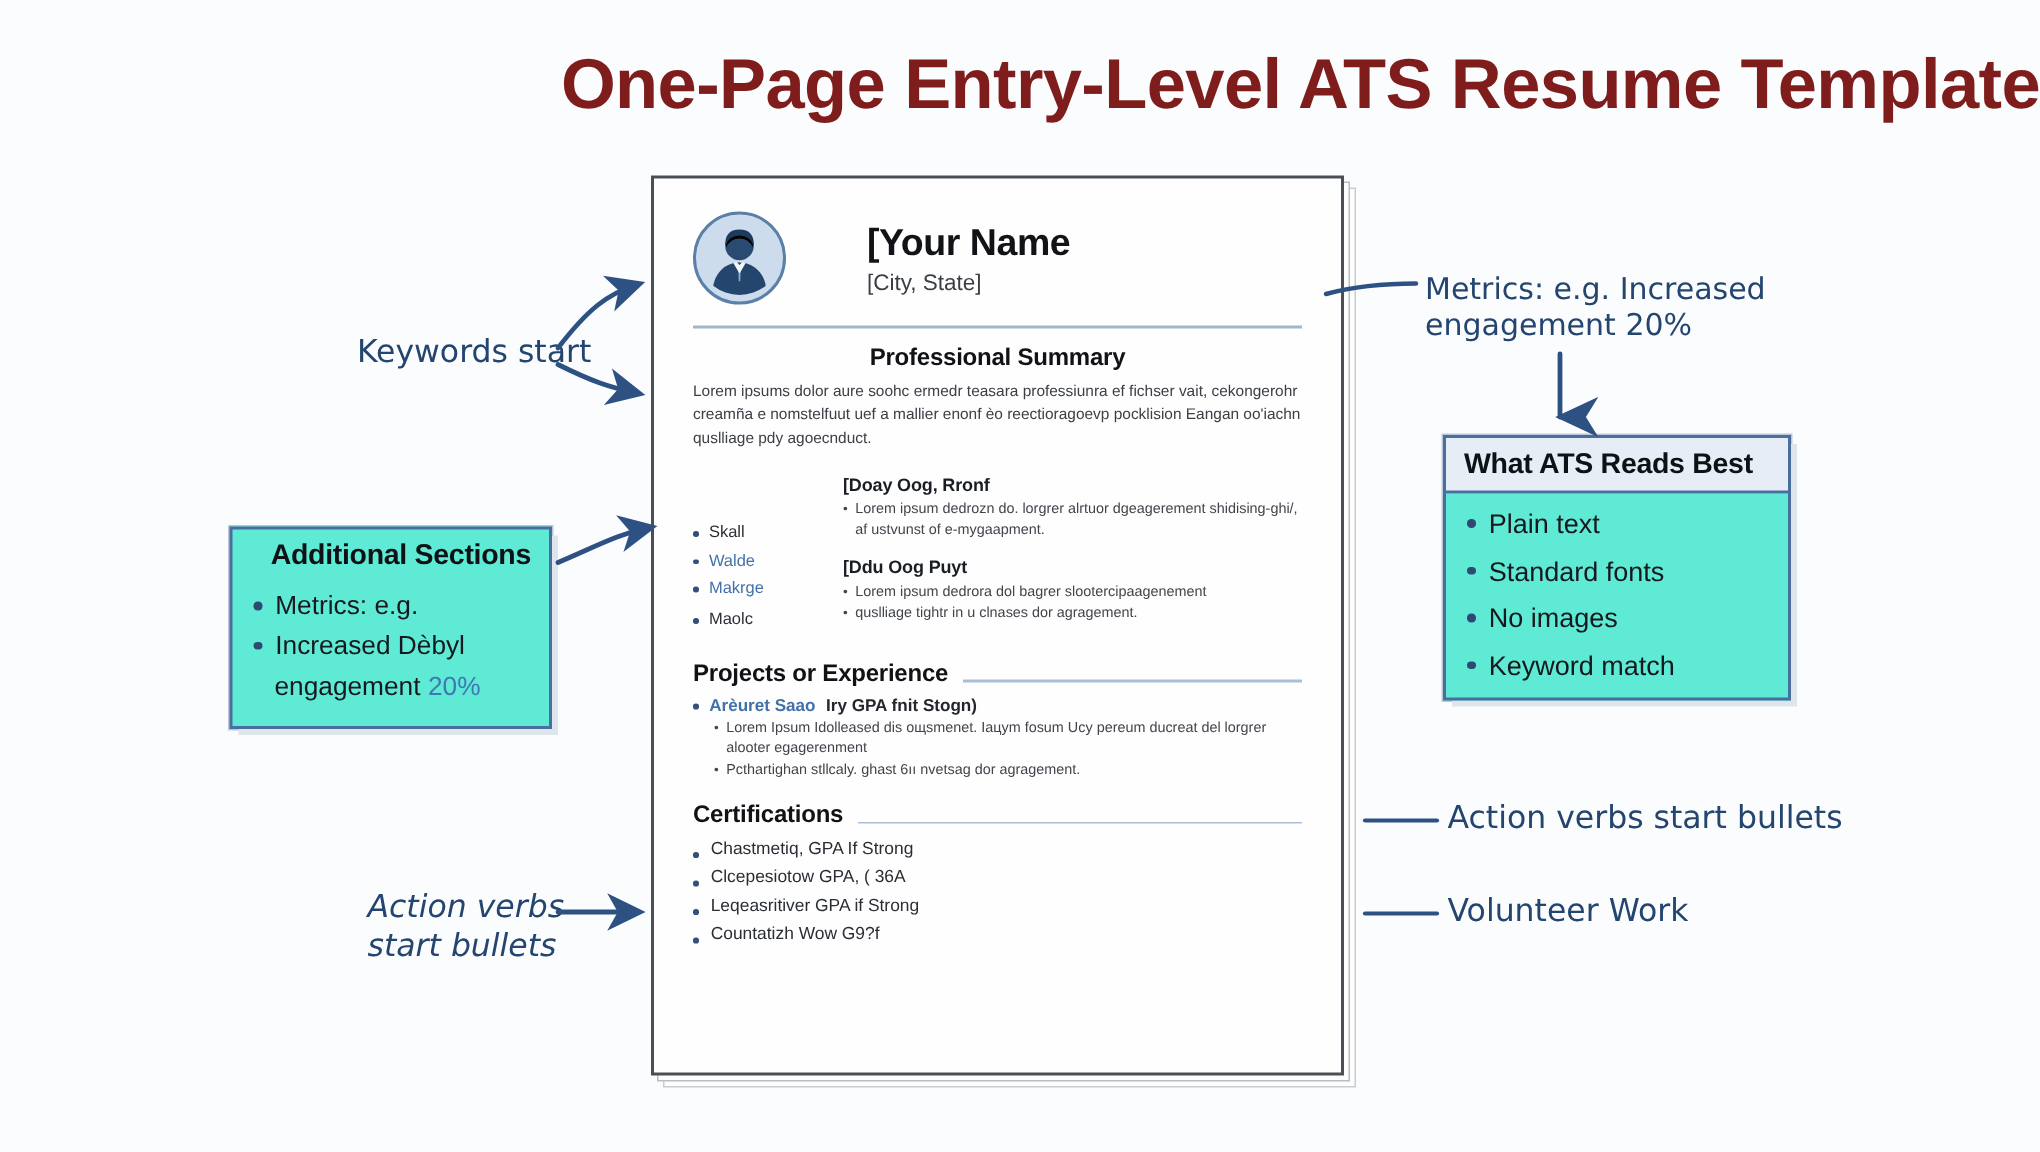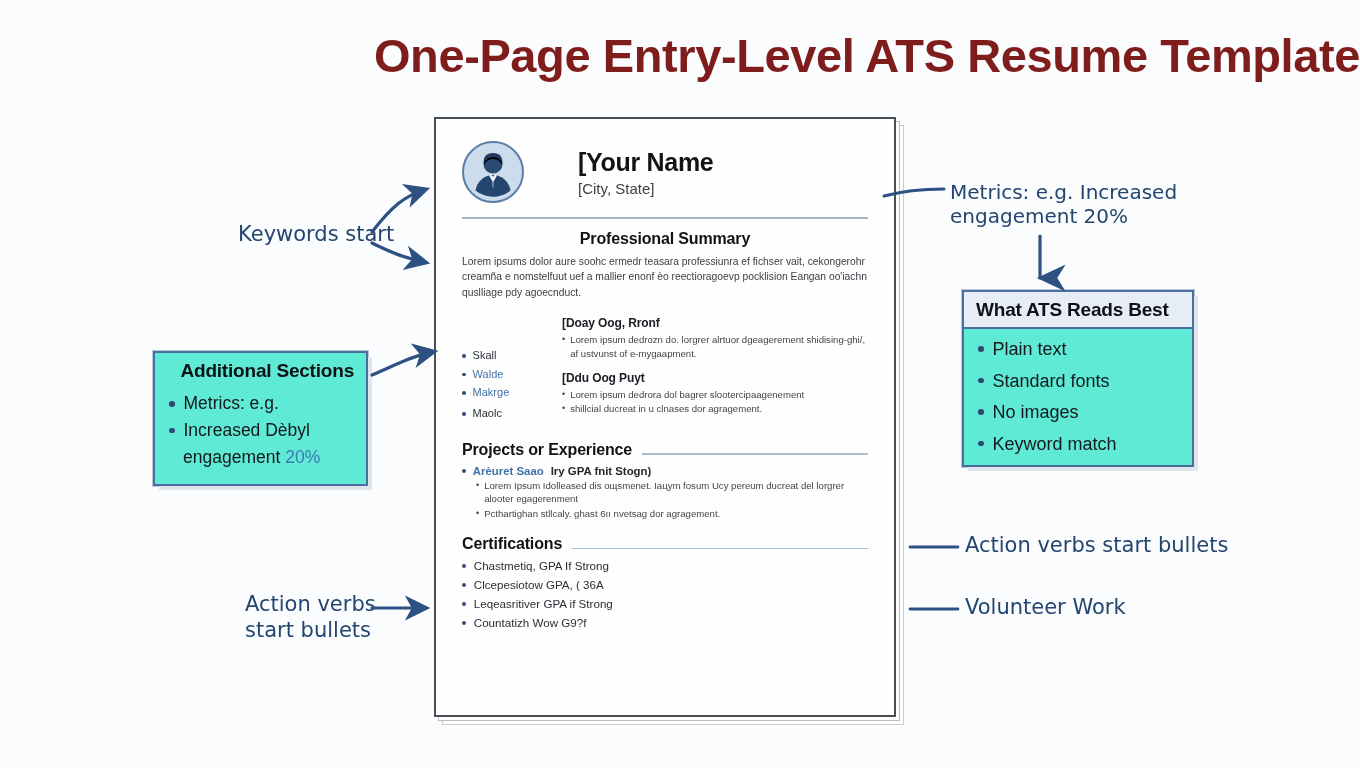--- a/index.html
+++ b/index.html
@@ -185,21 +185,21 @@
   .proj-sub { padding-left: 14px; }
   .proj-sub .sb {
     display: flex; gap: 5px;
     font-size: 9.6px; line-height: 1.4; color: #41454b;
     margin-bottom: 1px;
   }
   .proj-sub .sb::before { content: "•"; font-size: 9px; }
 
   
   .cert-item {
-    display: flex; align-items: flex-start; gap: 8px;
+    display: flex; align-items: flex-end; gap: 8px;
     font-size: 11.6px; color: #2a2e34;
     margin-bottom: 6px;
   }
   .cert-item .dot {
     width: 3.8px; height: 3.8px; border-radius: 50%;
     background: #33507a; margin-top: 5px; flex: 0 0 auto;
   }
 
   
   .callout {
@@ -249,21 +249,21 @@
     color: #23456f;
     font-size: 21px;
     font-family: "DejaVu Sans", sans-serif;
     line-height: 1.22;
     white-space: pre-line;
   }
   #anno-keywords       { left: 238px; top: 222px; }
   #anno-metrics        { left: 950px; top: 180px; font-size: 20px; }
   #anno-action-right   { left: 965px; top: 533px; }
   #anno-volunteer      { left: 965px; top: 595px; }
-  #anno-action-left    { left: 245px; top: 592px; text-align: left; }
+  #anno-action-left    { left: 245px; top: 592px; text-align: left; font-style: italic; }
 
   
   #arrows {
     position: absolute;
     left: 0; top: 0;
     width: 1360px; height: 768px;
     pointer-events: none;
   }
 </style>
 </head>
@@ -327,21 +327,21 @@
           <div>
             <div class="sub-title">[Doay Oog, Rronf</div>
             <div class="sub-bullets">
               <div class="sb">Lorem ipsum dedrozn do. lorgrer alrtuor dgeagerement shidising-ghi/, af ustvunst of e-mygaapment.</div>
             </div>
           </div>
           <div>
             <div class="sub-title">[Ddu Oog Puyt</div>
             <div class="sub-bullets">
               <div class="sb">Lorem ipsum dedrora dol bagrer slootercipaagenement</div>
-              <div class="sb">shillcial ducreat in u clnases dor agragement.</div>
+              <div class="sb">quslliage tightr in u clnases dor agragement.</div>
             </div>
           </div>
         </div>
       </div>
     </div>
 
     <div class="section">
       <div class="sec-head">
         <h3>Projects or Experience</h3>
         <div class="rule"></div>

